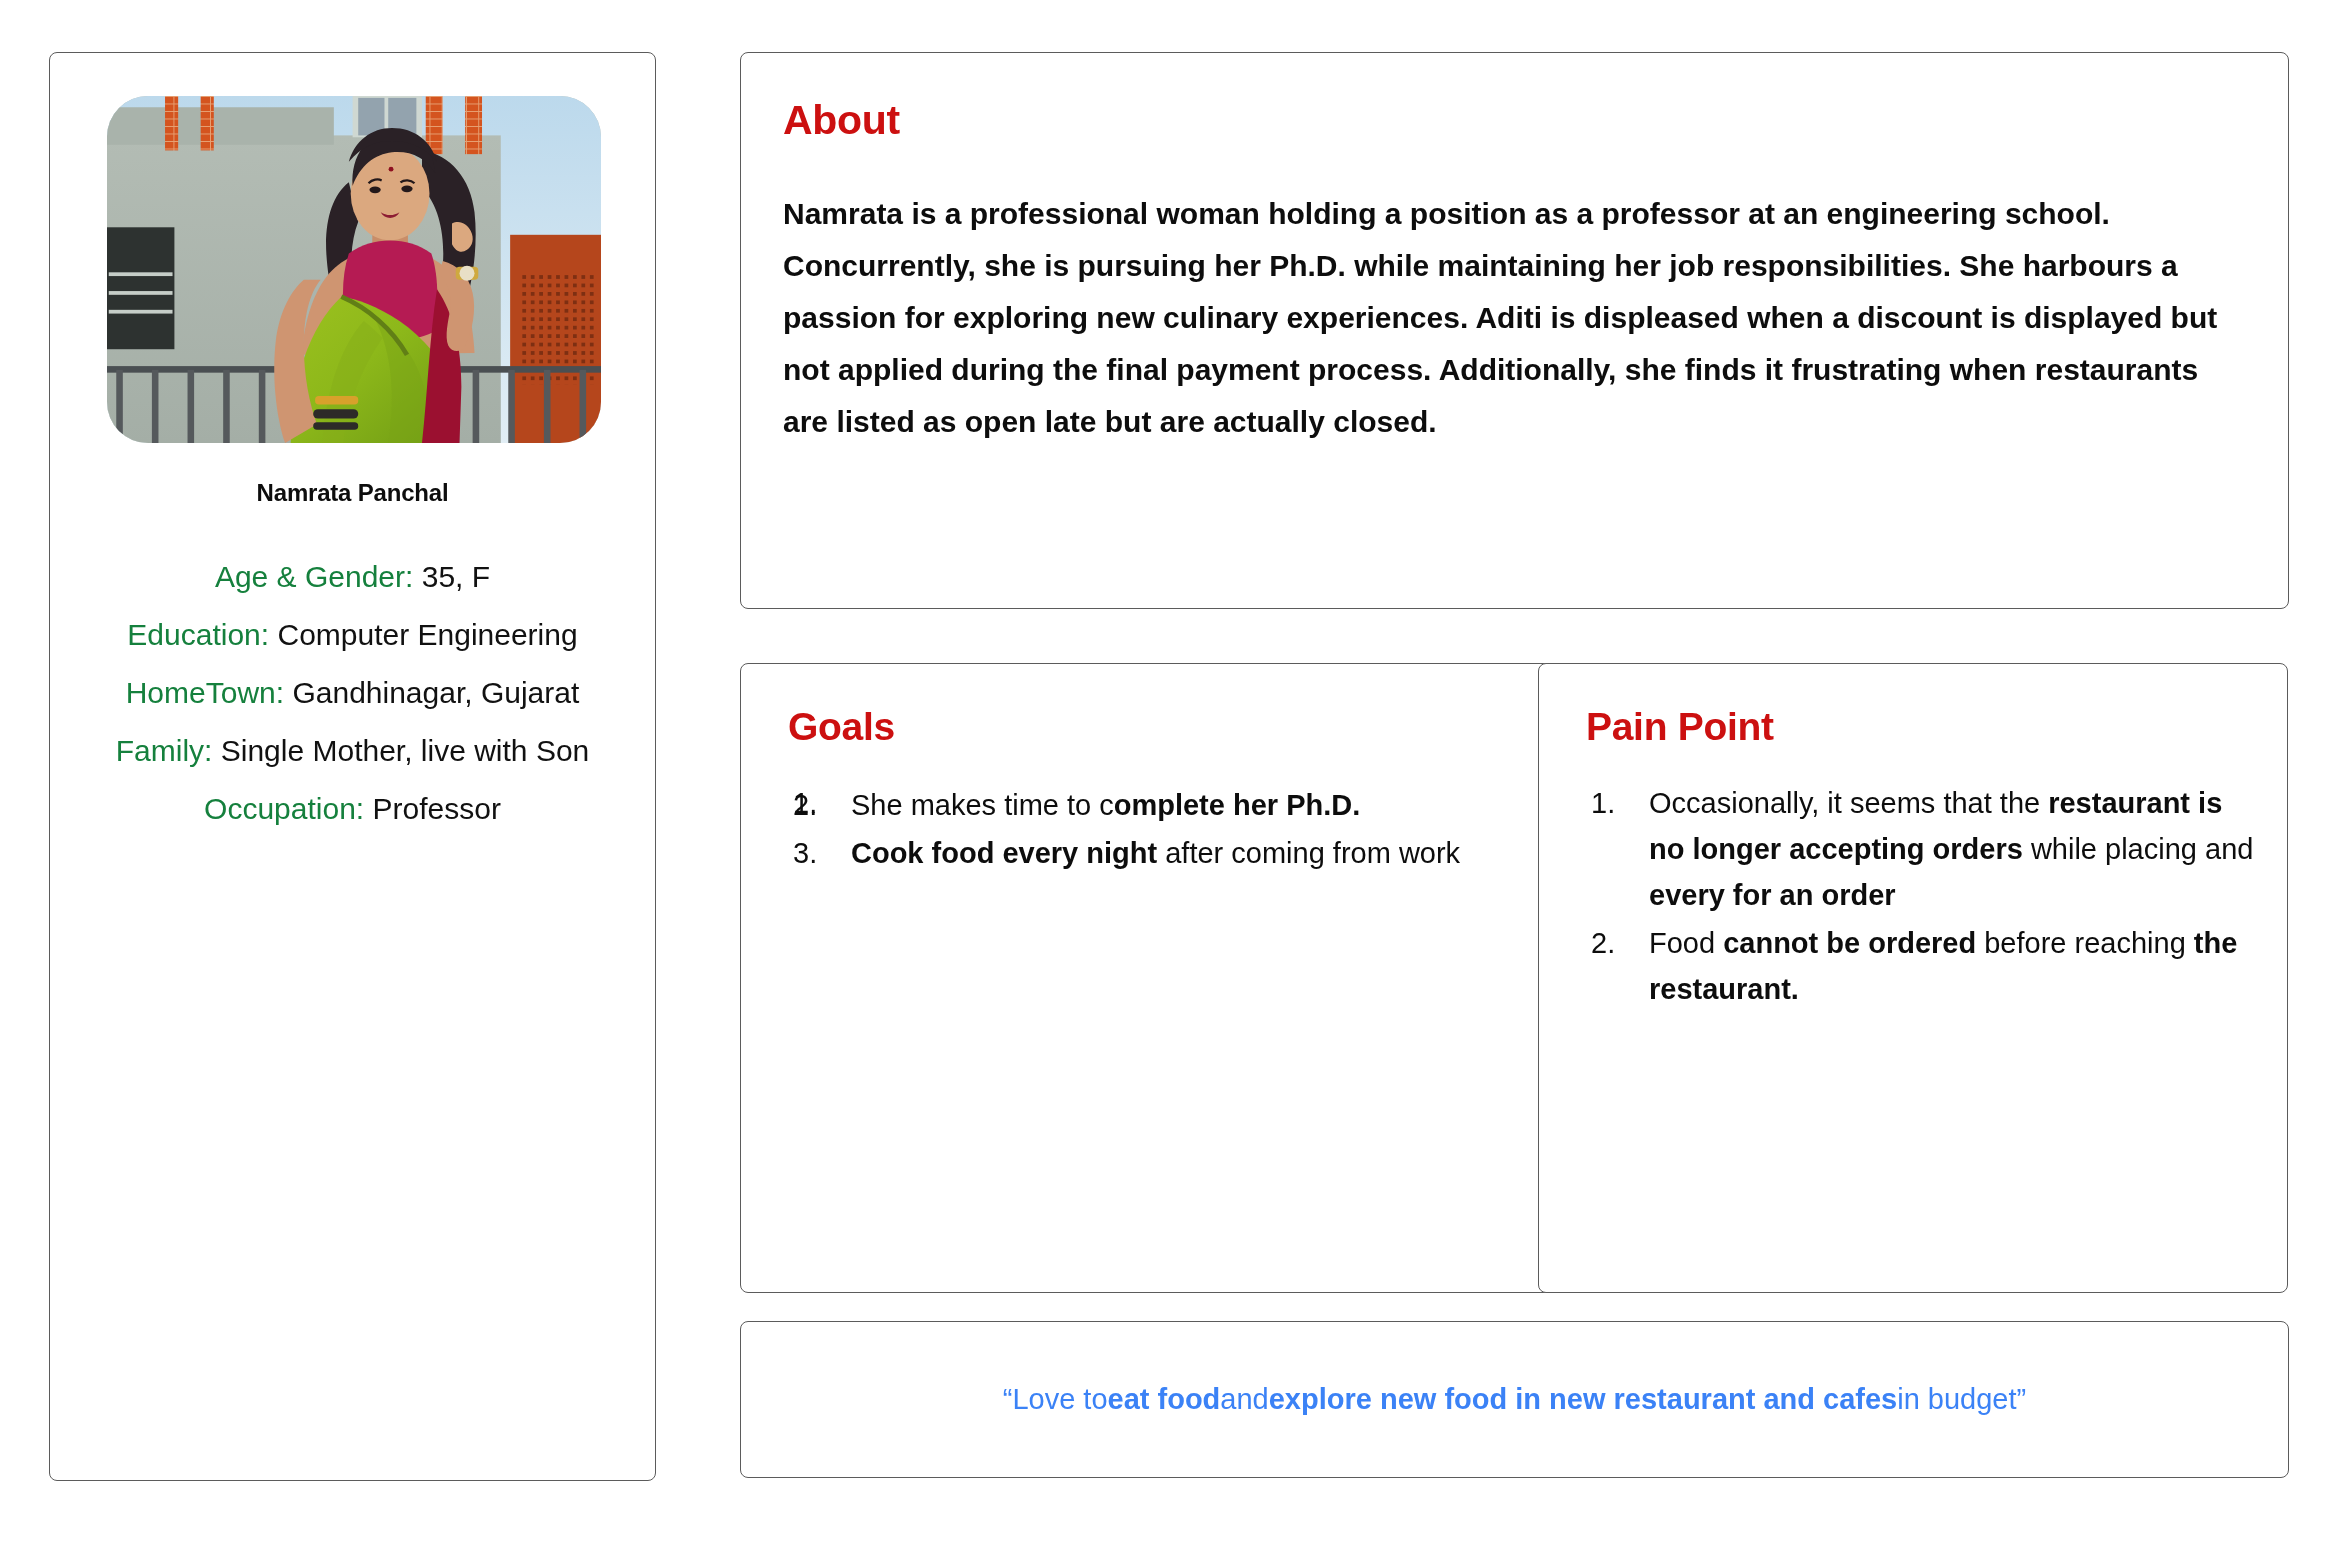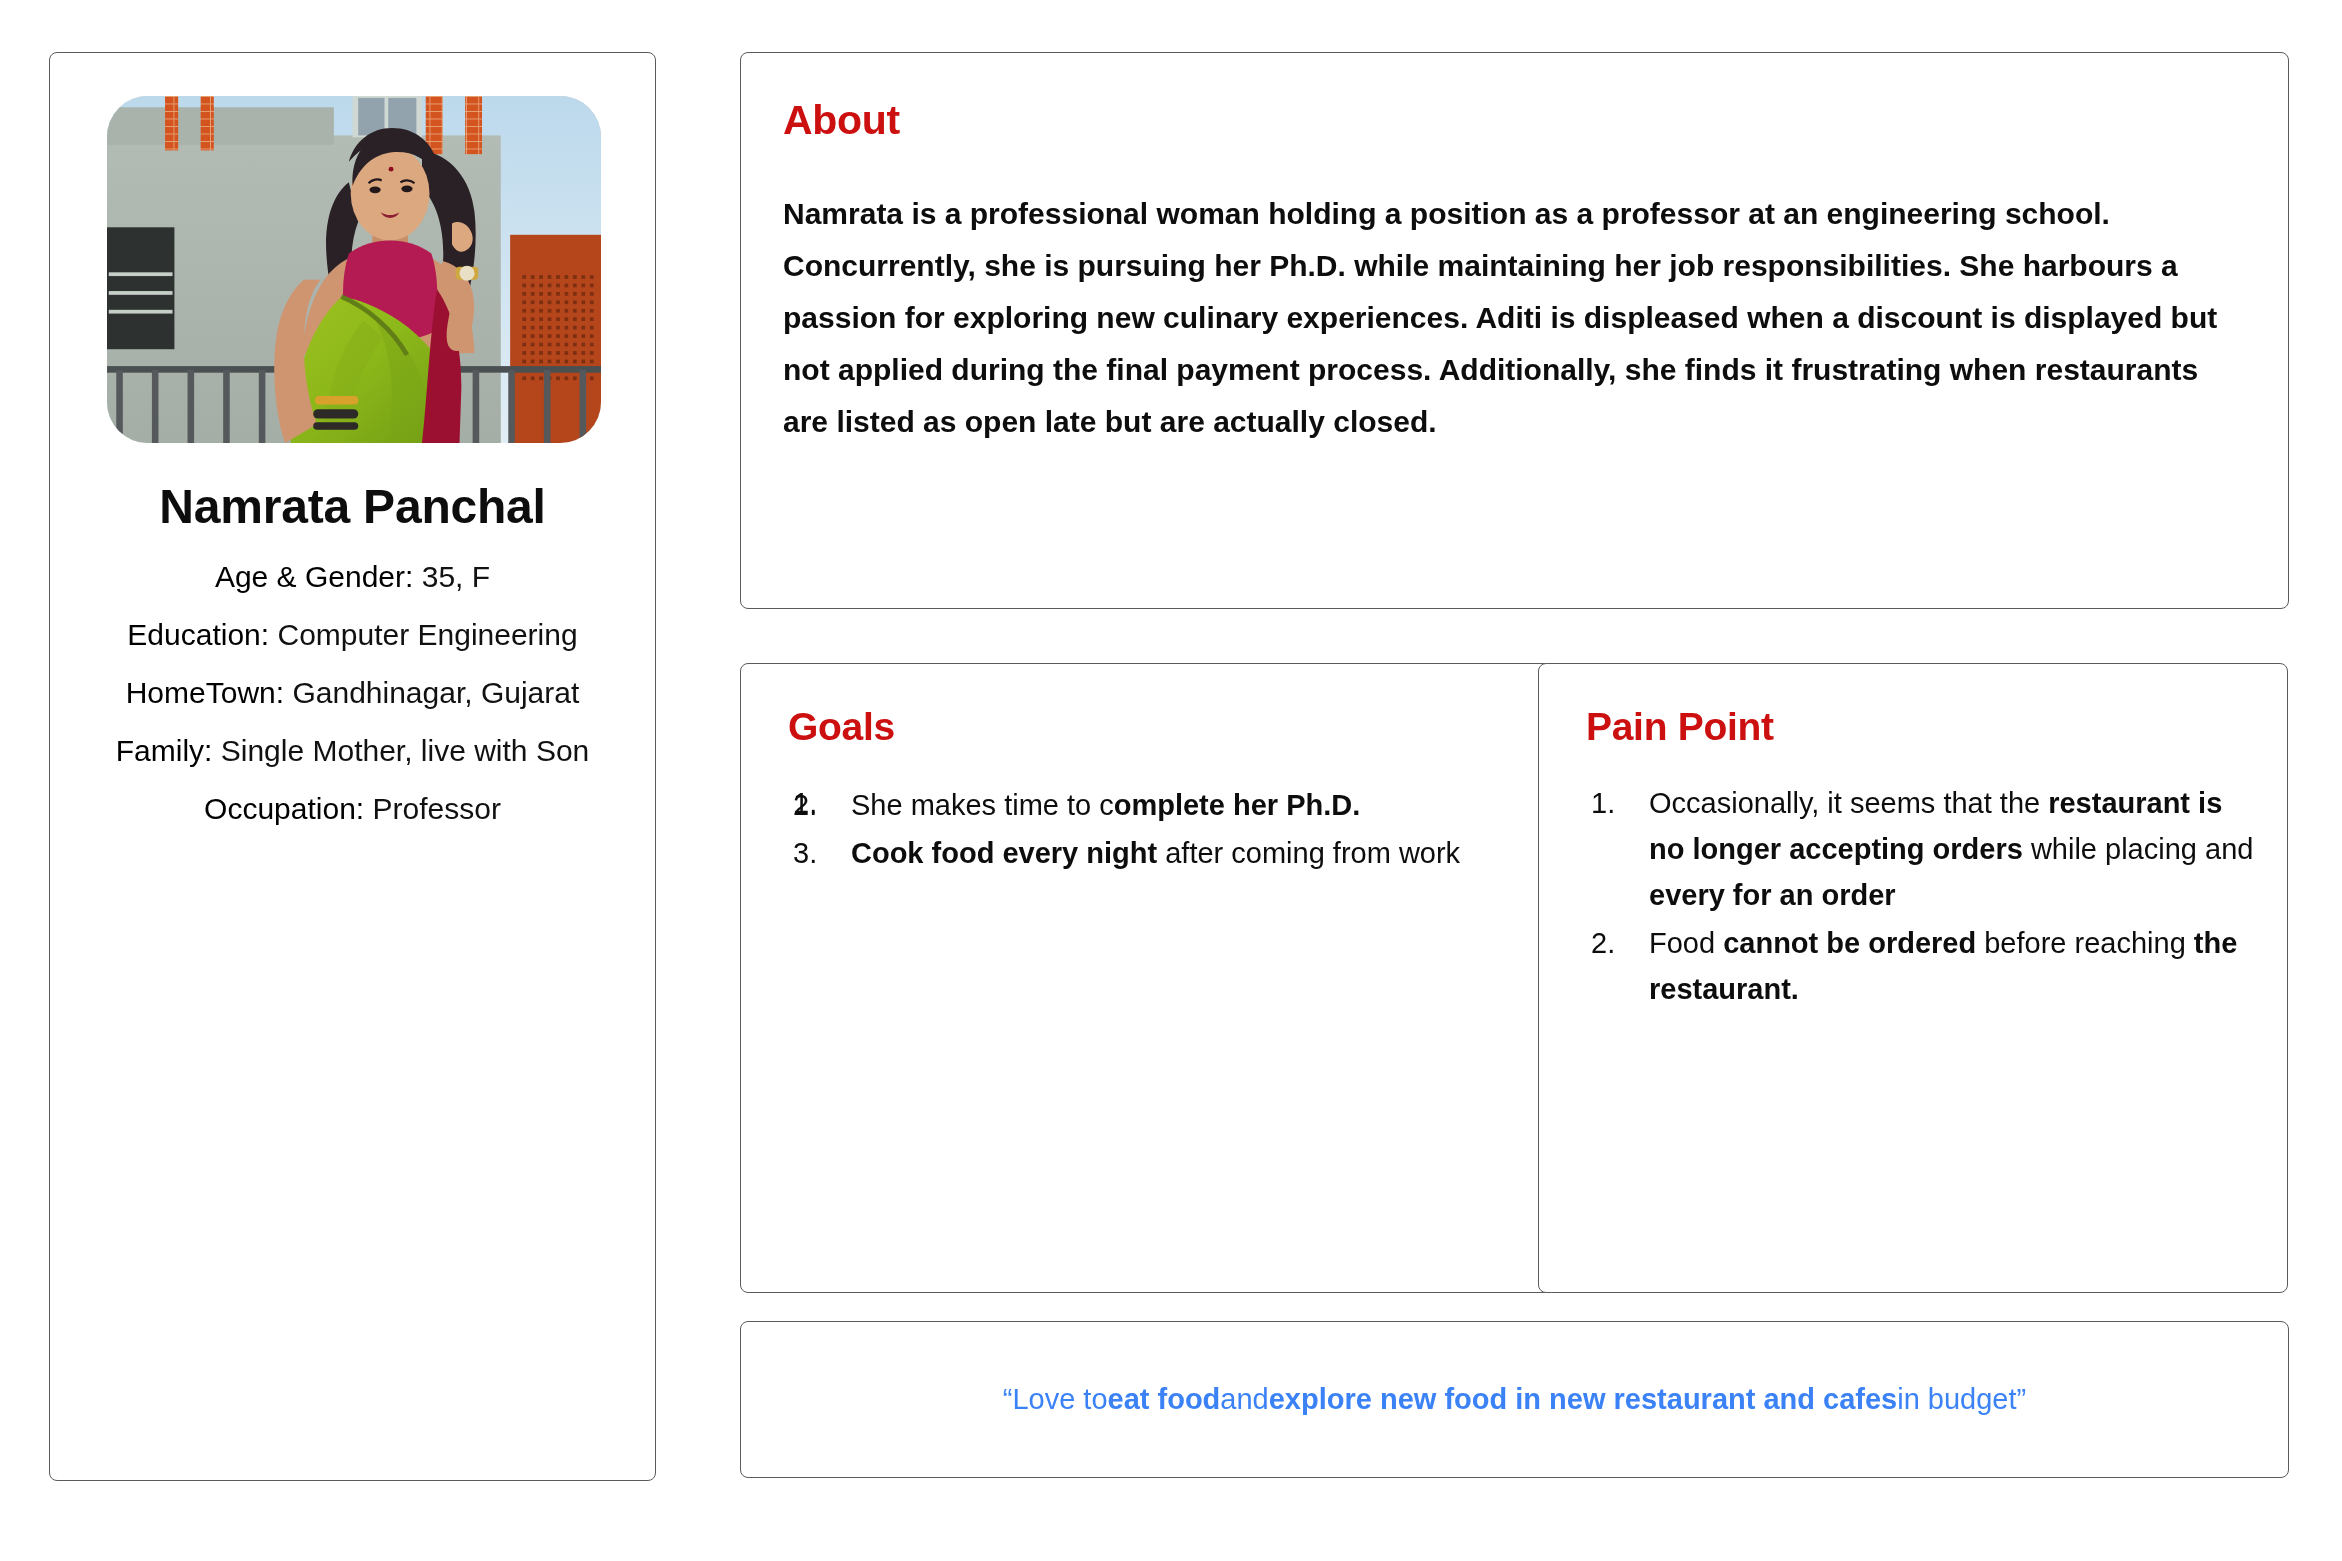--- a/index.html
+++ b/index.html
@@ -47,42 +47,42 @@
   }
 
   .photo-svg { display: block; width: 100%; height: 100%; }
 
   .profile-name {
     position: absolute;
     top: 426px;
     left: 0;
     width: 100%;
     text-align: center;
-    font-size: 48px;
+    font-size: 24px;
     font-weight: bold;
     color: #0d0d0d;
     letter-spacing: -0.2px;
   }
 
   .info-list {
     position: absolute;
     top: 495px;
     left: 0;
     width: 100%;
   }
 
   .info-row {
     text-align: center;
     font-size: 30px;
     line-height: 58px;
     color: #111111;
     white-space: nowrap;
   }
 
-  .info-label { color: #000000; }
+  .info-label { color: #15803d; }
   .info-value { color: #111111; }
 
   
   #about-card {
     left: 740px;
     top: 52px;
     width: 1549px;
     height: 557px;
   }
 

